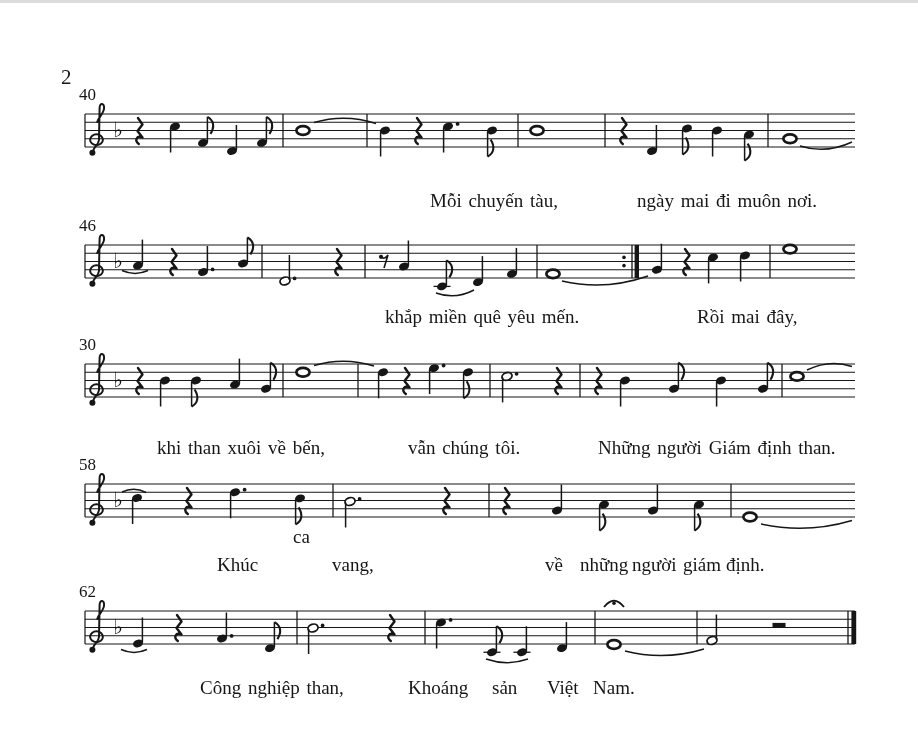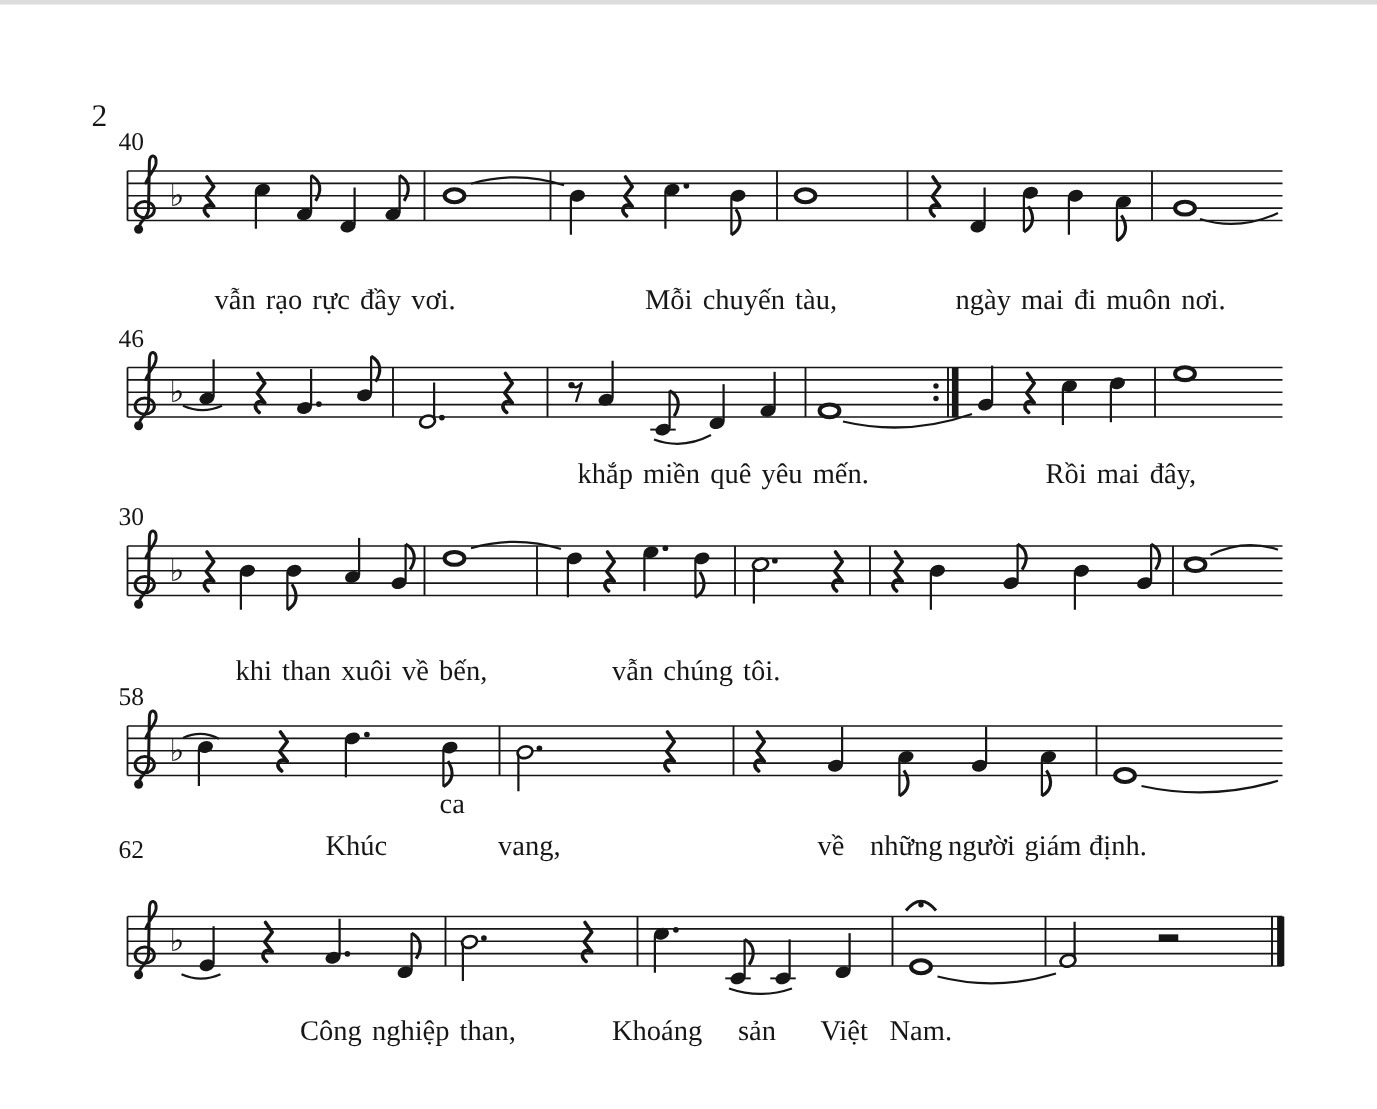--- a/index.html
+++ b/index.html
@@ -404,31 +404,31 @@
         <rect x="851.4" y="611" width="4.8" height="33" fill="#161616"></rect>
       </g>
     </svg>
 
   <span class="page-number">2</span>
 
   <span class="mnum" style="top:86px">40</span>
   <span class="mnum" style="top:217px">46</span>
   <span class="mnum" style="top:336px">30</span>
   <span class="mnum" style="top:456px">58</span>
-  <span class="mnum" style="top:558px">62</span>
-
-  <span class="lyric" style="left:143px;top:190px">vẫn rạo rực đầy vơi.</span>
+  <span class="mnum" style="top:583px">62</span>
+
   <span class="lyric" style="left:430px;top:190px">Mỗi chuyến tàu,</span>
   <span class="lyric" style="left:637px;top:190px">ngày mai đi muôn nơi.</span>
 
   <span class="lyric" style="left:385px;top:306px">khắp miền quê yêu mến.</span>
   <span class="lyric" style="left:697px;top:306px">Rồi mai đây,</span>
 
   <span class="lyric" style="left:157px;top:437px">khi than xuôi về bến,</span>
   <span class="lyric" style="left:408px;top:437px">vẫn chúng tôi.</span>
+  <span class="lyric" style="left:598px;top:437px">Những người Giám định than.</span>
 
   <span class="lyric" style="left:217px;top:554px">Khúc</span>
   <span class="lyric" style="left:293px;top:526px">ca</span>
   <span class="lyric" style="left:332px;top:554px">vang,</span>
   <span class="lyric" style="left:545px;top:554px">về</span>
   <span class="lyric" style="left:580px;top:554px">những</span>
   <span class="lyric" style="left:632px;top:554px">người</span>
   <span class="lyric" style="left:683px;top:554px">giám</span>
   <span class="lyric" style="left:726px;top:554px">định.</span>
 

